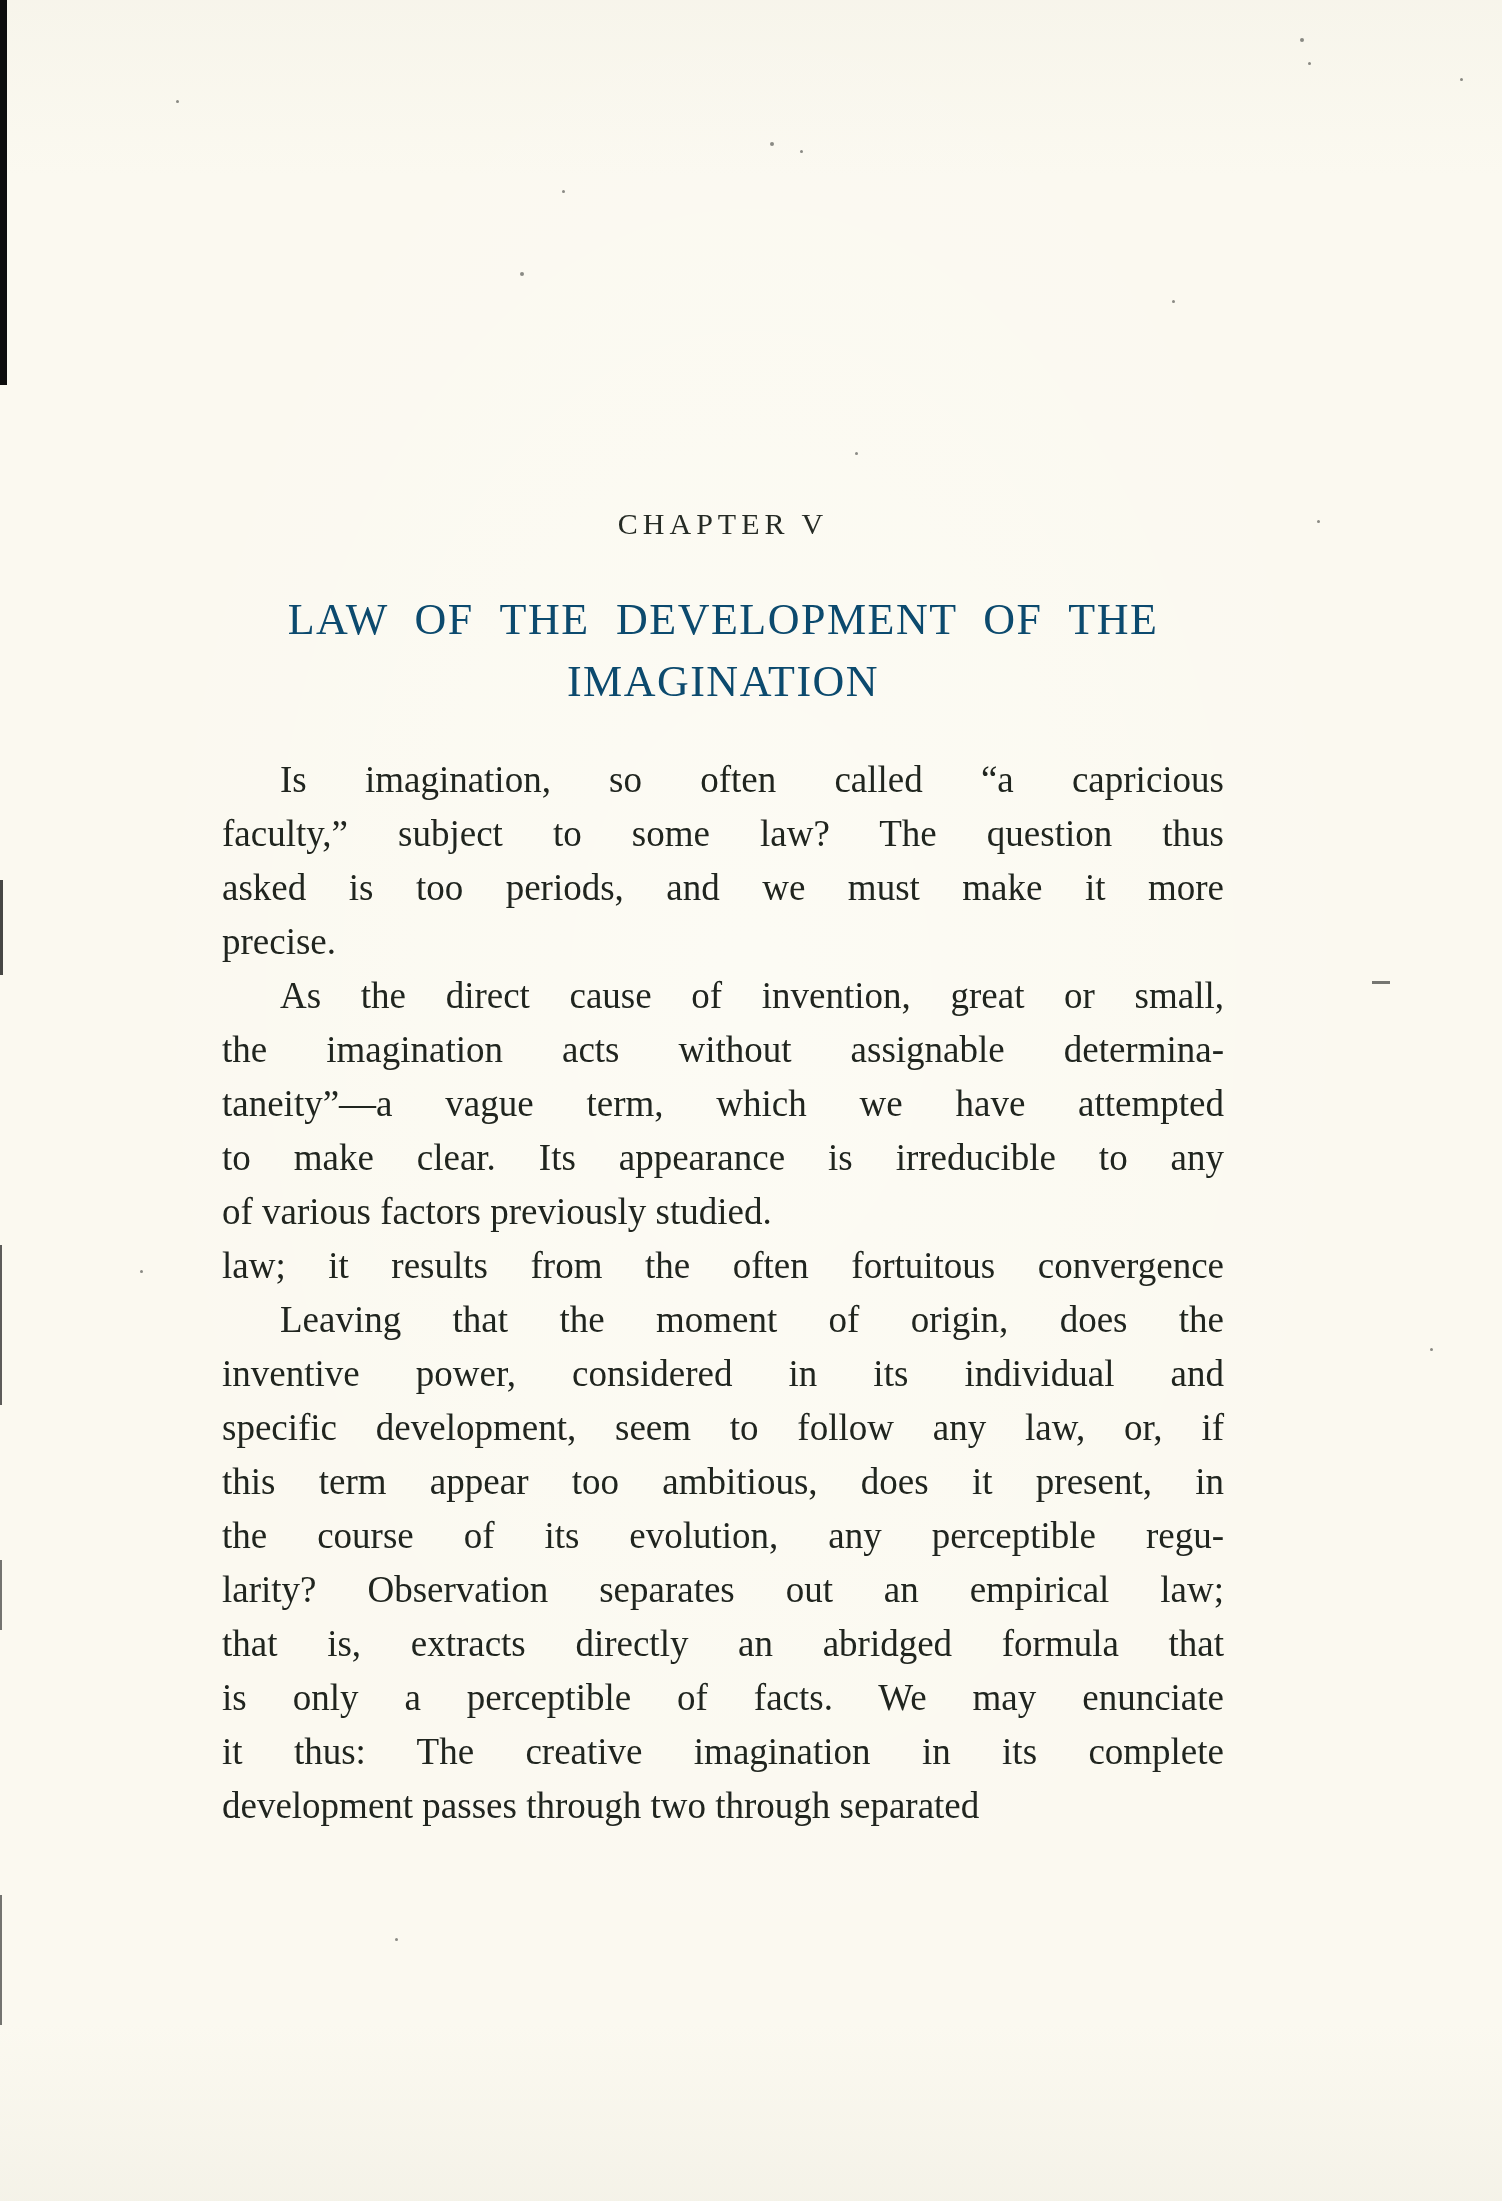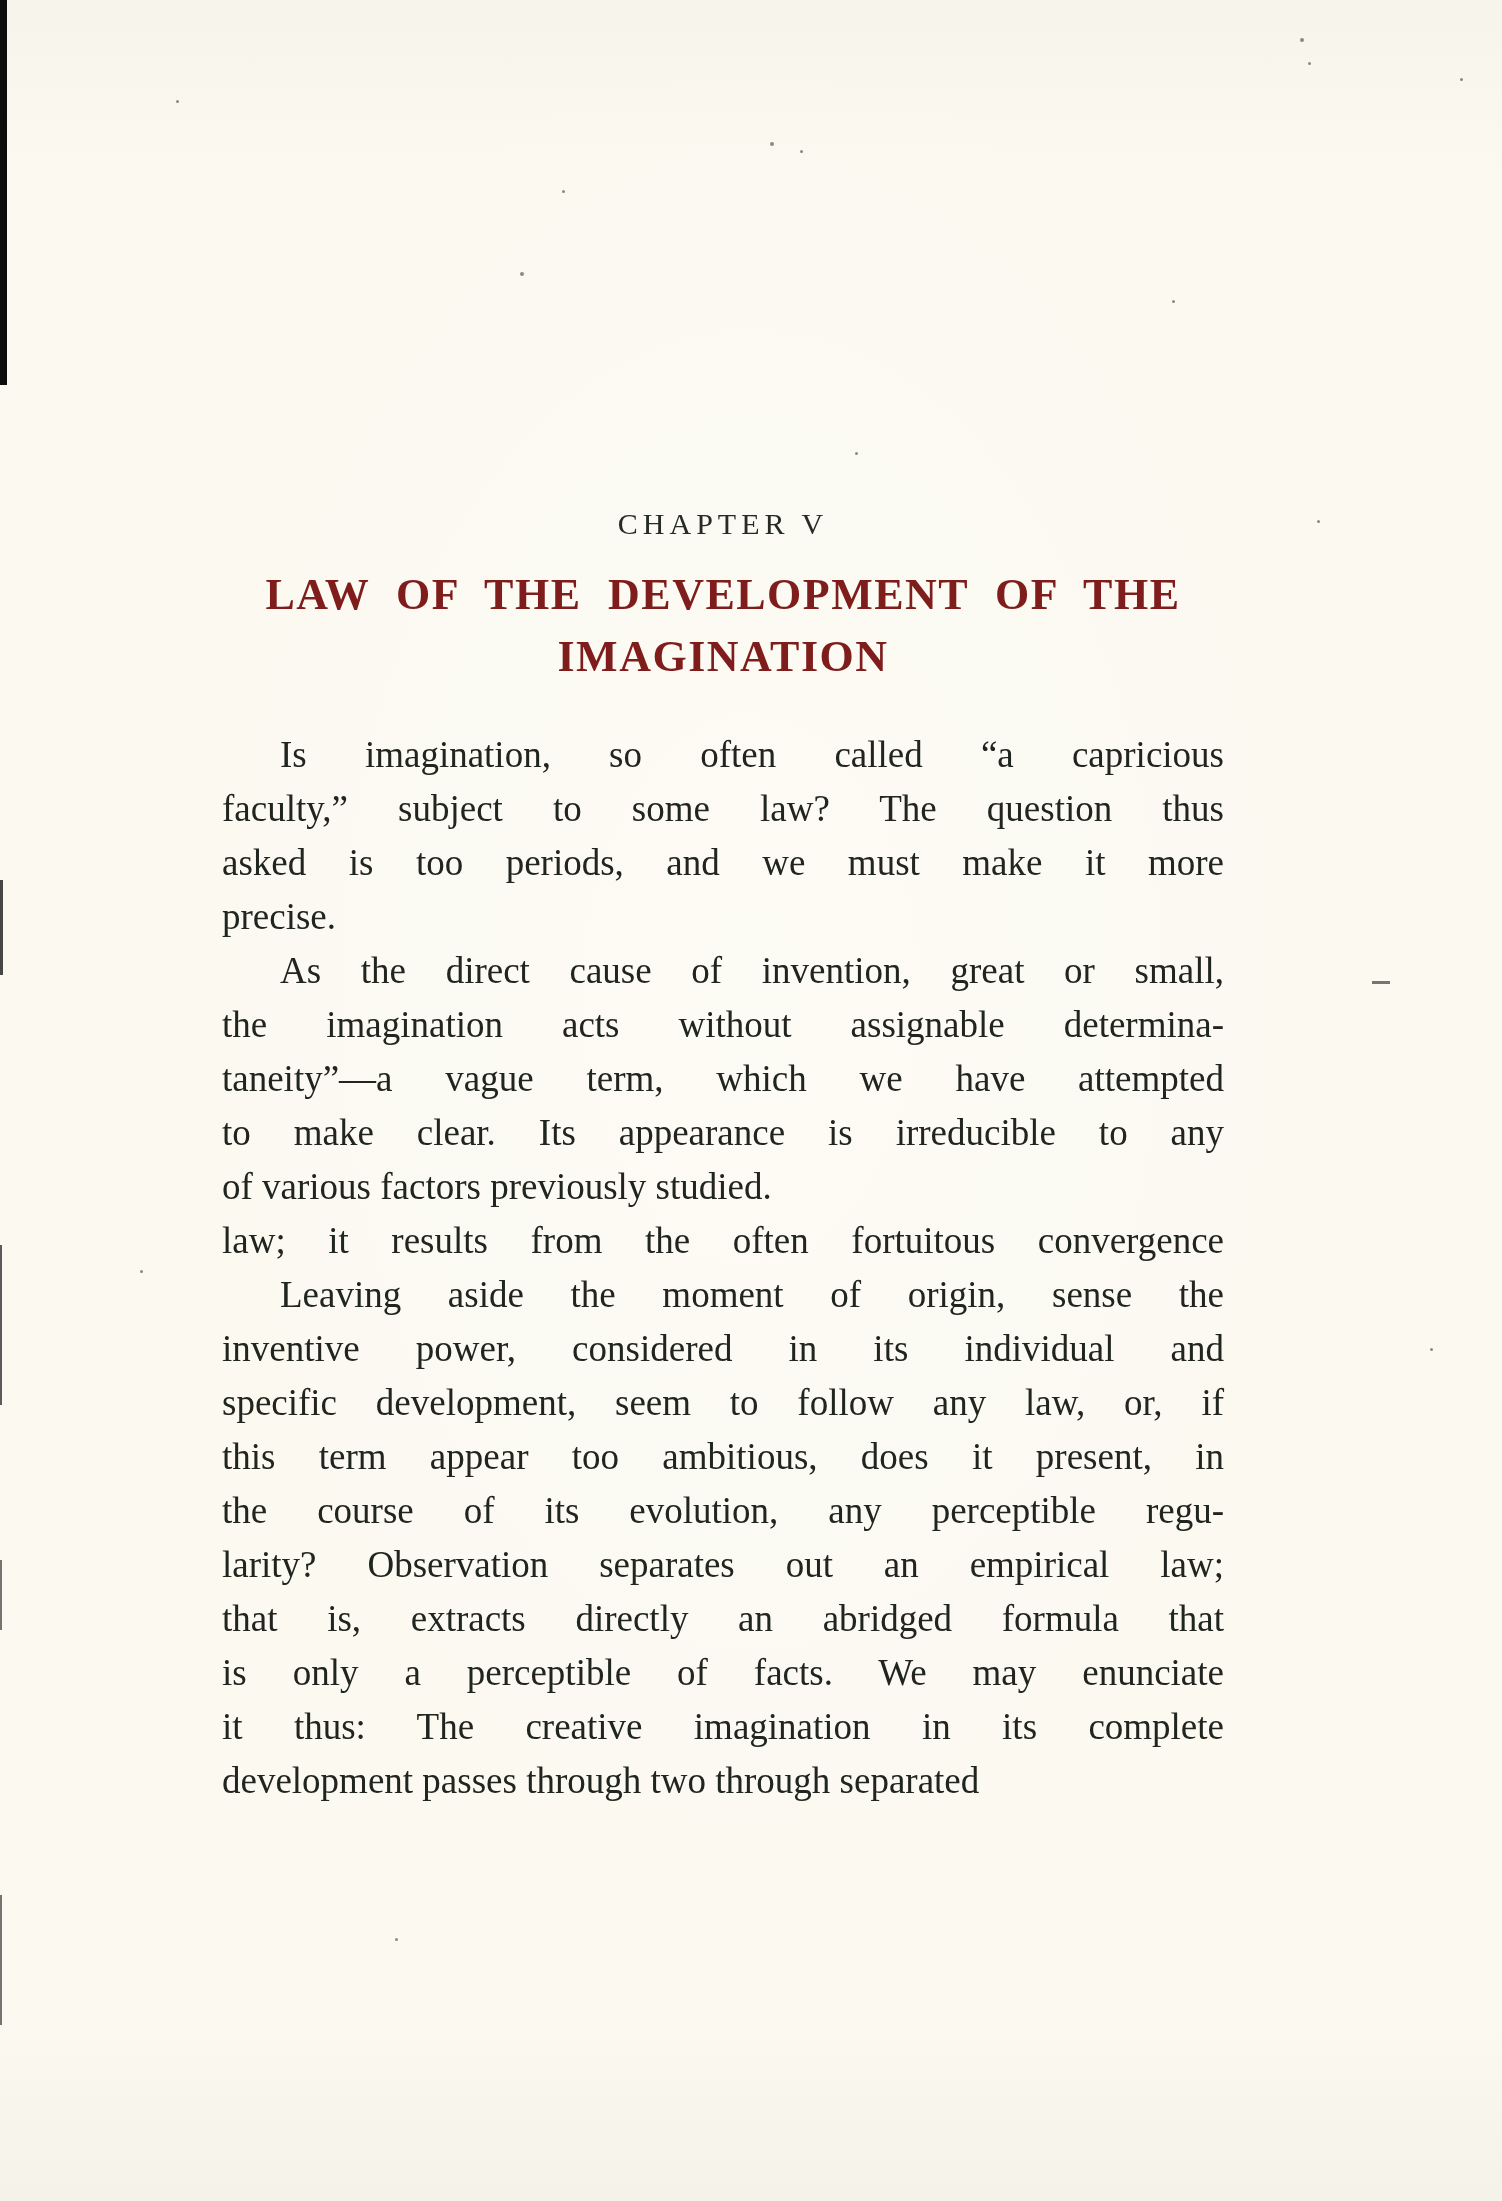--- a/index.html
+++ b/index.html
@@ -65,28 +65,27 @@
     top: 507px;
     width: 1002px;
   }
   .chapter-heading {
     font-size: 30px;
     letter-spacing: 5px;
     text-align: center;
     color: #262b25;
   }
   .page-title {
-    margin-top: 23px;
+    margin-top: 48px;
     font-size: 44px;
     line-height: 62px;
     letter-spacing: 1.5px;
     word-spacing: 14px;
     text-align: center;
-    color: #7f1d1d;
-    font-weight: bold;
+    color: #0c4a6e;
   }
   .body-text {
     margin-top: 40px;
     font-size: 37px;
     line-height: 54px;
   }
   .line {
     text-align: justify;
     text-align-last: justify;
     text-justify: inter-word;
@@ -142,21 +141,21 @@
       </div>
       <div class="paragraph">
         <div class="line indent">As the direct cause of invention, great or small,</div>
         <div class="line">the imagination acts without assignable determina-</div>
         <div class="line">taneity”—a vague term, which we have attempted</div>
         <div class="line">to make clear.  Its appearance is irreducible to any</div>
         <div class="line last">of various factors previously studied.</div>
         <div class="line">law; it results from the often fortuitous convergence</div>
       </div>
       <div class="paragraph">
-        <div class="line indent">Leaving aside the moment of origin, sense the</div>
+        <div class="line indent">Leaving that the moment of origin, does the</div>
         <div class="line">inventive power, considered in its individual and</div>
         <div class="line">specific development, seem to follow any law, or, if</div>
         <div class="line">this term appear too ambitious, does it present, in</div>
         <div class="line">the course of its evolution, any perceptible regu-</div>
         <div class="line">larity?  Observation separates out an empirical law;</div>
         <div class="line">that is, extracts directly an abridged formula that</div>
         <div class="line">is only a perceptible of facts.  We may enunciate</div>
         <div class="line">it thus:  The creative imagination in its complete</div>
         <div class="line last">development passes through two through separated</div>
       </div>

